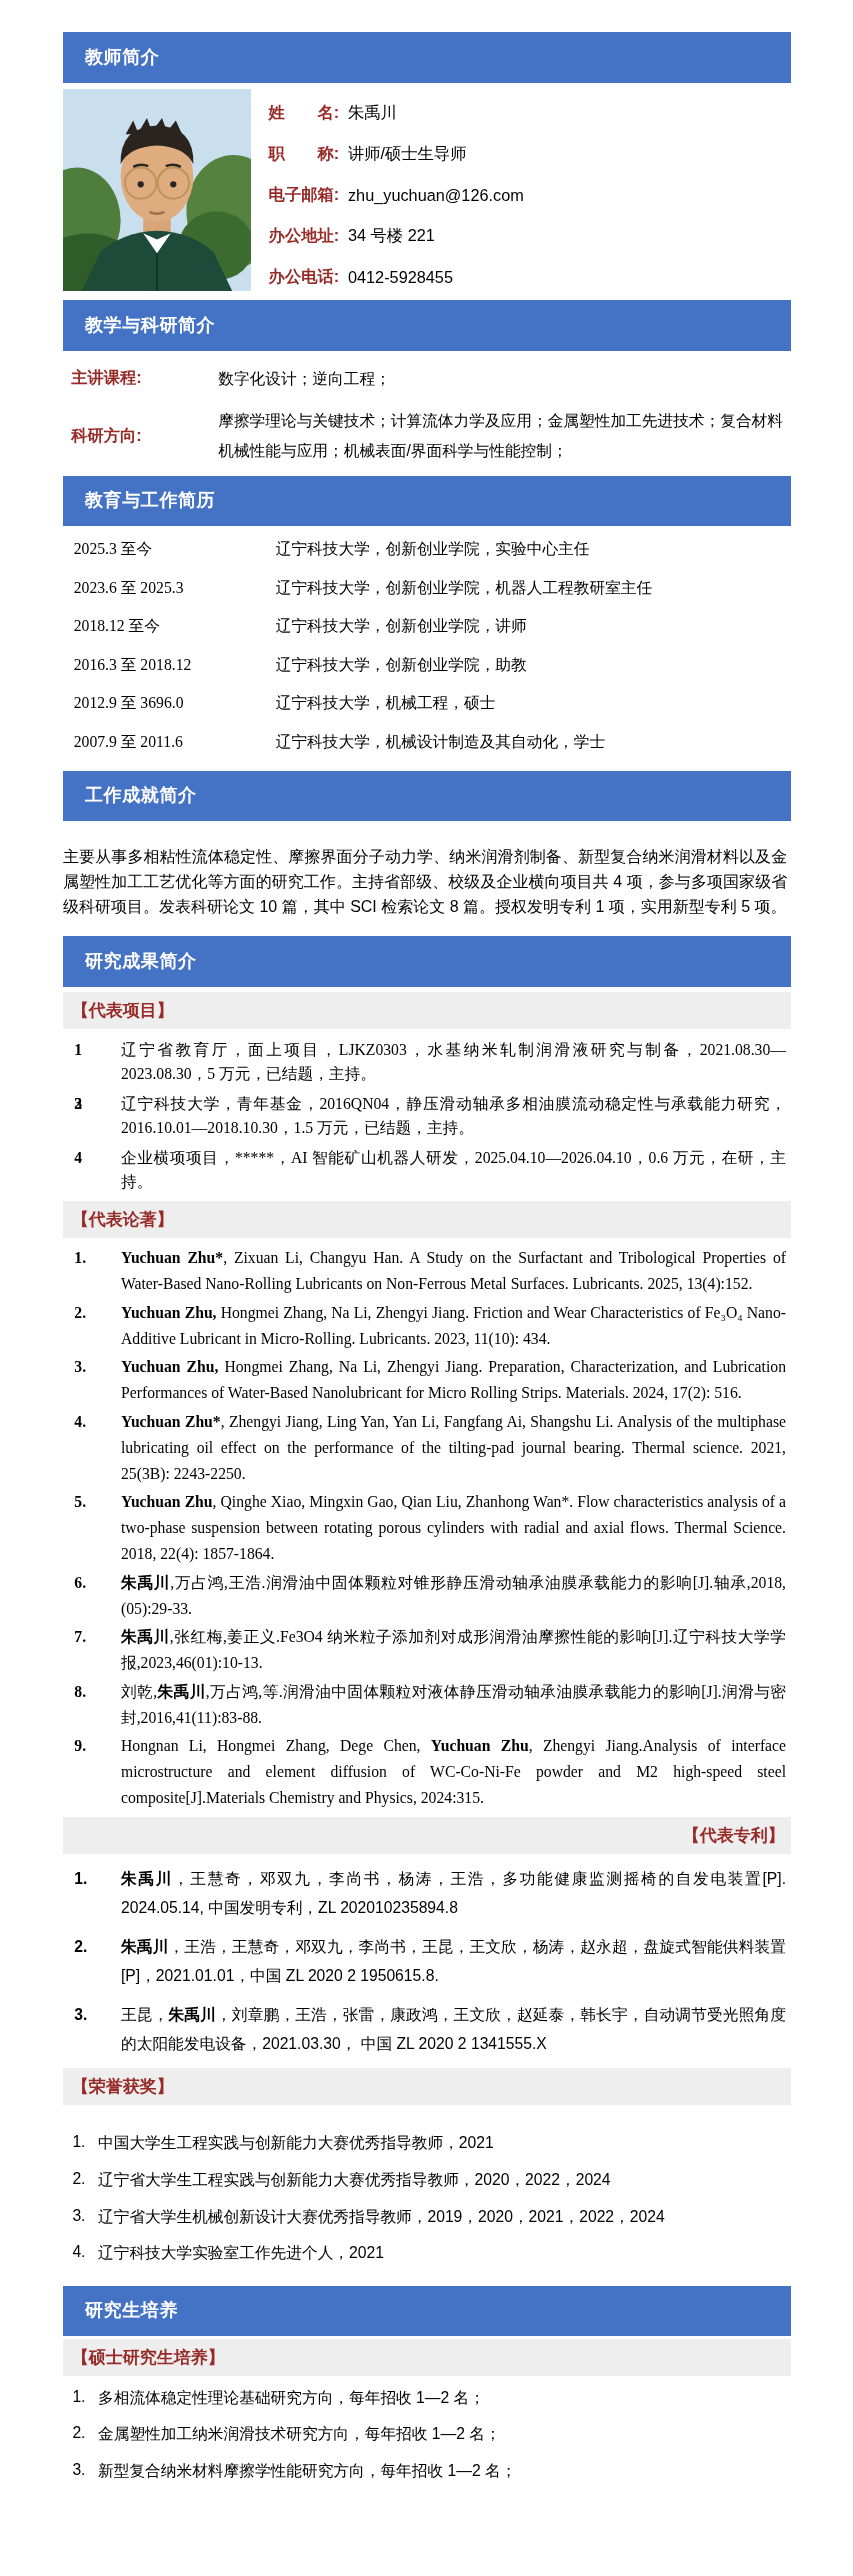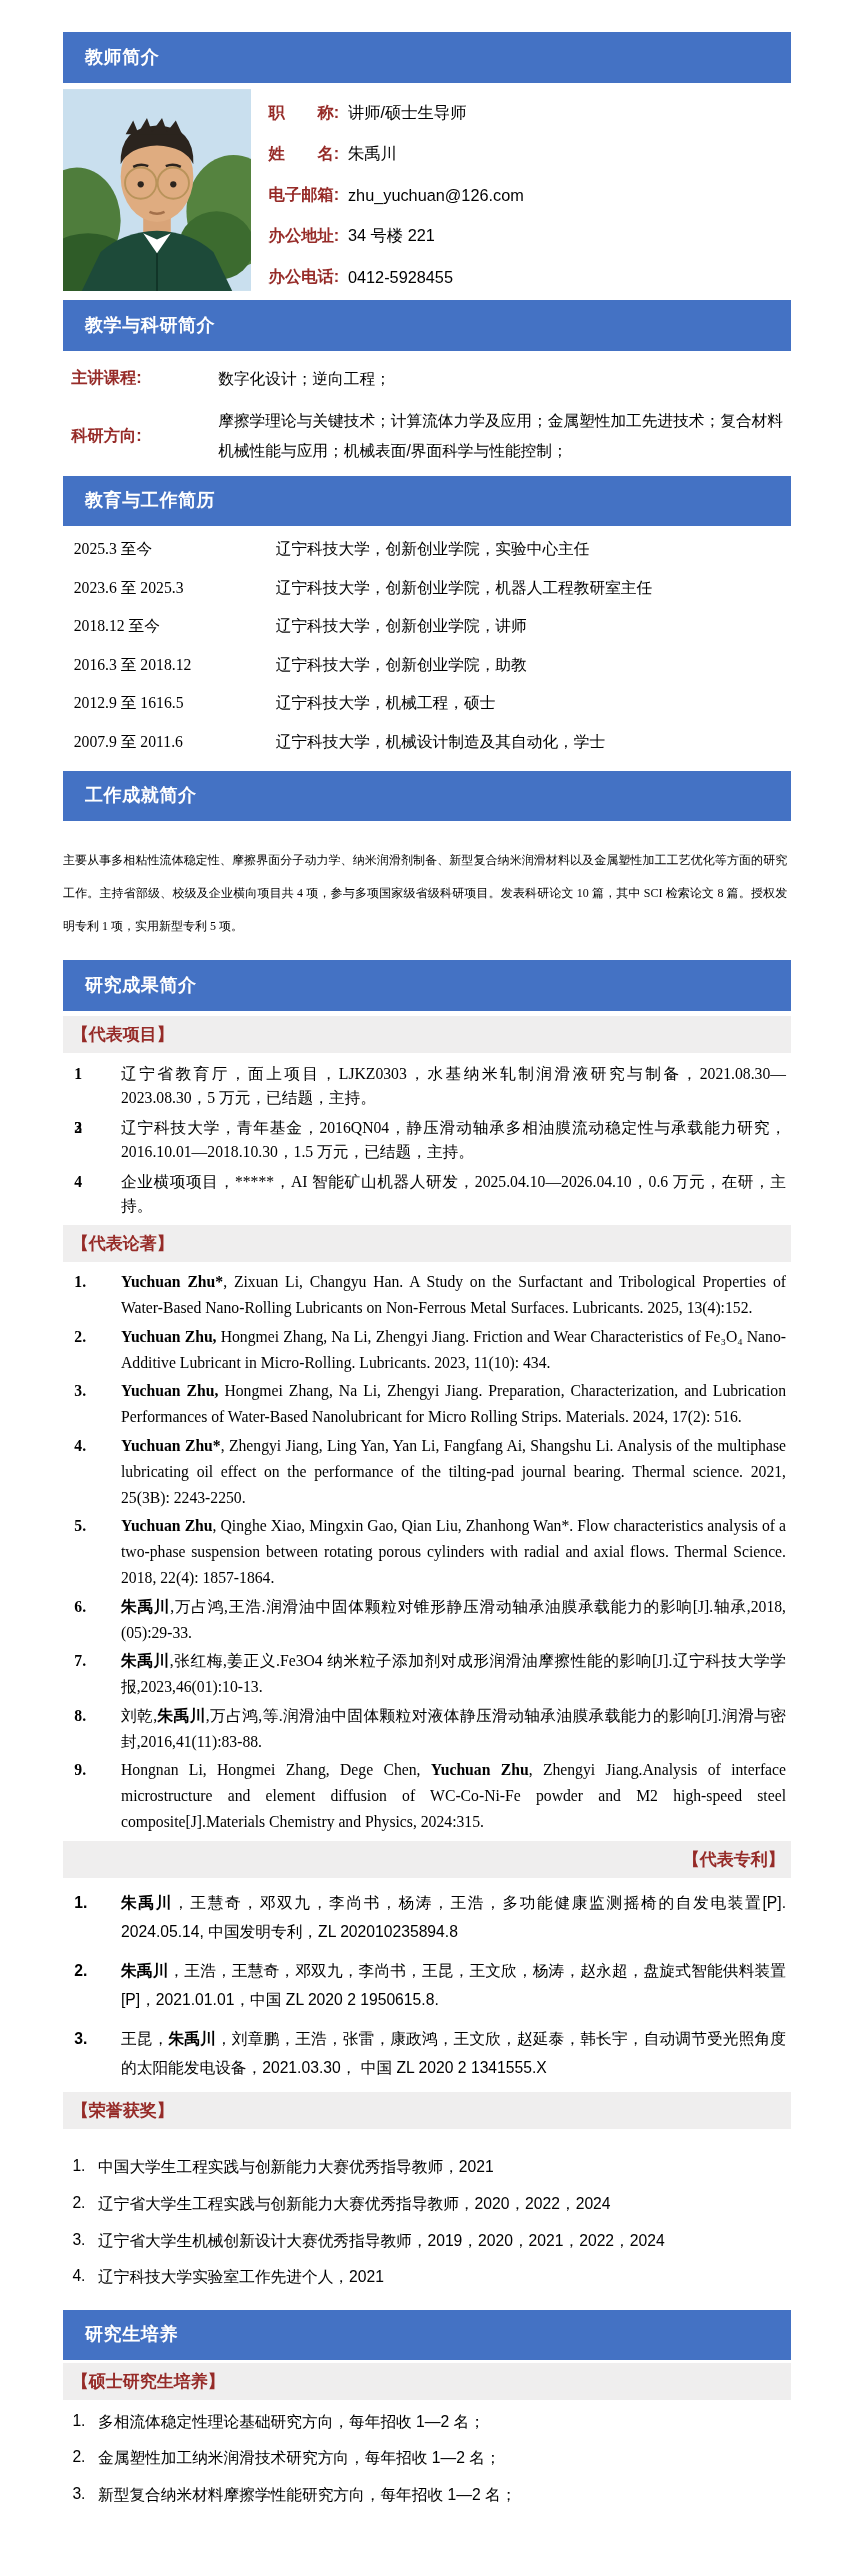--- a/index.html
+++ b/index.html
@@ -36,22 +36,22 @@
   
   .bar-resume{margin-top:10px;}
   .resume{margin-top:12.6px;}
   .resume-row{display:flex;padding-left:10.7px;margin-bottom:17.6px;
               font-family:"Liberation Serif","DejaVu Serif",serif;font-size:15.7px;}
   .resume-time{width:202px;flex:none;}
   .resume-desc{flex:1;}
 
   
   .para{margin-top:22.6px;margin-bottom:17.6px;
-        font-family:Liberation Serif, serif;
-        font-size:12px;line-height:33px;text-align:justify;padding-right:3.8px;}
+        font-family:Liberation Sans, sans-serif;
+        font-size:16px;line-height:25px;text-align:justify;padding-right:3.8px;}
 
   
   .oli{position:relative;padding-left:58px;padding-right:5px;text-align:justify;}
   .oli .num{position:absolute;left:11.3px;top:0;font-weight:bold;}
   .projects-list{margin-top:8.8px;}
   .projects-list .oli{font-family:"Liberation Serif","DejaVu Serif",serif;font-size:15.7px;line-height:24px;margin-bottom:6.3px;}
   .pubs-list{margin-top:7.5px;}
   .pubs-list .oli{font-family:"Liberation Serif","DejaVu Serif",serif;font-size:15.7px;line-height:26px;margin-bottom:2.5px;}
   .patents-list{margin-top:10px;}
   .patents-list .oli{font-size:15.7px;line-height:29px;margin-bottom:10px;}
@@ -102,26 +102,26 @@
         <path d="M149 150 L151 150" stroke="#b9935a" stroke-width="3"></path>
         <circle cx="124" cy="152" r="5" fill="#2b241e"></circle>
         <circle cx="176" cy="152" r="5" fill="#2b241e"></circle>
         <path d="M112 124 Q124 118 136 123" stroke="#2b241e" stroke-width="4" fill="none"></path>
         <path d="M164 123 Q176 118 188 124" stroke="#2b241e" stroke-width="4" fill="none"></path>
         <path d="M138 196 Q150 202 162 196" stroke="#a3704a" stroke-width="4" fill="none"></path>
       </g>
     </svg>
     <div class="info">
       <div class="field">
+        <span class="lbl">姓　　名:</span>
+        <span class="val">朱禹川</span>
+      </div>
+      <div class="field">
         <span class="lbl">职　　称:</span>
         <span class="val">讲师/硕士生导师</span>
-      </div>
-      <div class="field">
-        <span class="lbl">姓　　名:</span>
-        <span class="val">朱禹川</span>
       </div>
       <div class="field">
         <span class="lbl">电子邮箱:</span>
         <span class="val">zhu_yuchuan@126.com</span>
       </div>
       <div class="field">
         <span class="lbl">办公地址:</span>
         <span class="val">34 号楼 221</span>
       </div>
       <div class="field">
@@ -157,21 +157,21 @@
       </div>
       <div class="resume-row">
         <span class="resume-time">2018.12 至今</span>
         <span class="resume-desc">辽宁科技大学，创新创业学院，讲师</span>
       </div>
       <div class="resume-row">
         <span class="resume-time">2016.3 至 2018.12</span>
         <span class="resume-desc">辽宁科技大学，创新创业学院，助教</span>
       </div>
       <div class="resume-row">
-        <span class="resume-time">2012.9 至 1616.5</span>
+        <span class="resume-time">2012.9 至 3696.0</span>
         <span class="resume-desc">辽宁科技大学，机械工程，硕士</span>
       </div>
       <div class="resume-row">
         <span class="resume-time">2007.9 至 2011.6</span>
         <span class="resume-desc">辽宁科技大学，机械设计制造及其自动化，学士</span>
       </div>
     </div>
 
   <div class="bar bar-achv">
     <span>工作成就简介</span>

